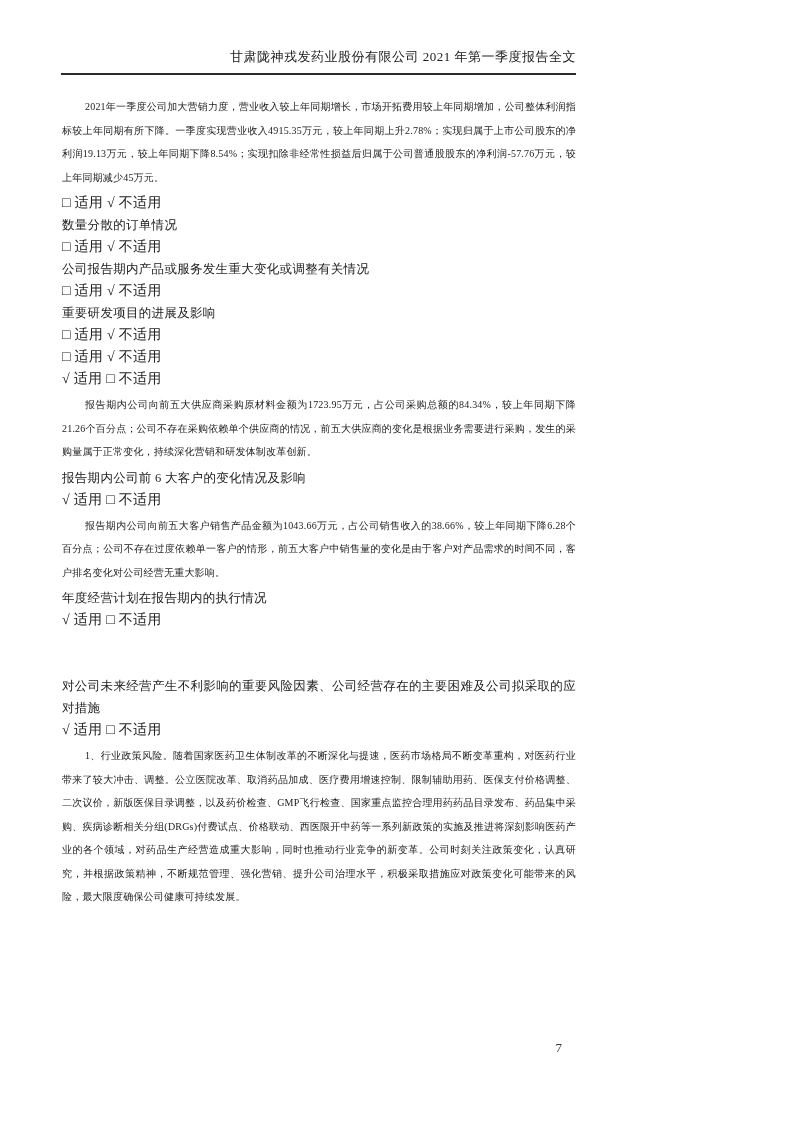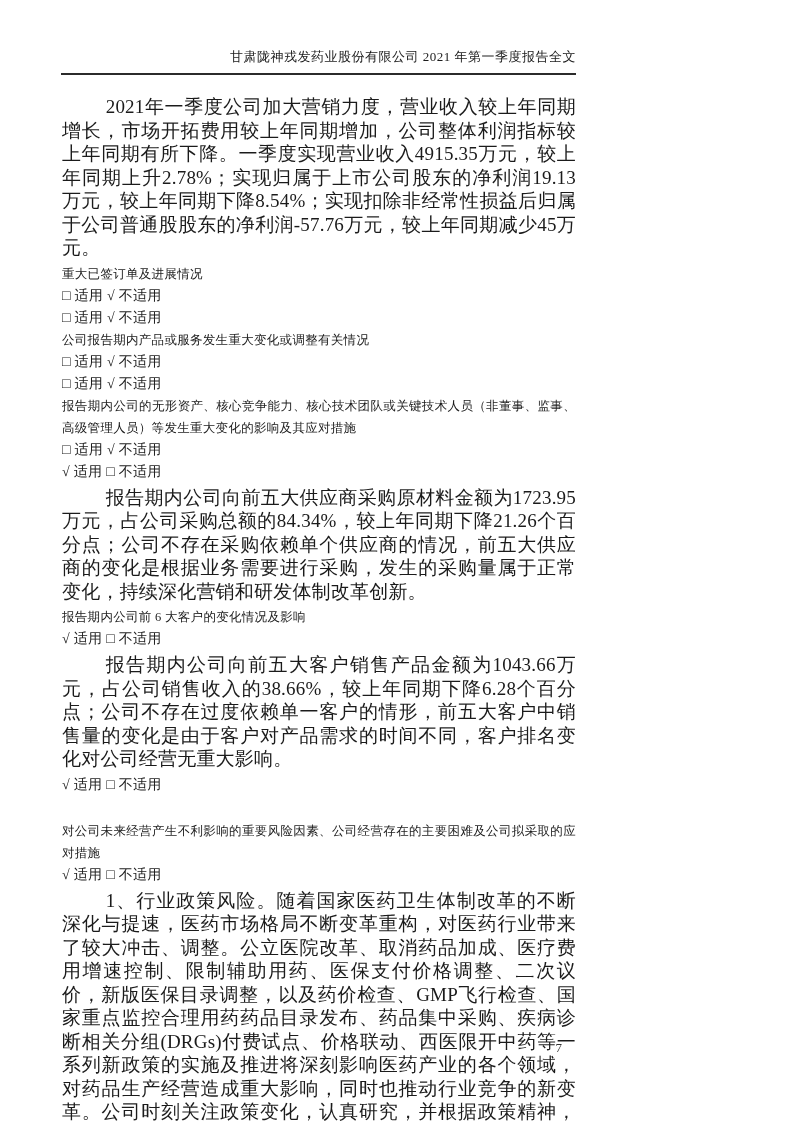--- a/index.html
+++ b/index.html
@@ -25,69 +25,70 @@
     border-bottom: 2px solid #2b2b2b;
     white-space: nowrap;
   }
   .content {
     position: absolute;
     left: 62px;
     right: 60px;
     top: 92px;
   }
   .paragraph {
-    font-size: 19px;
+    font-size: 10px;
     line-height: 23.5px;
     text-align: justify;
     text-indent: 2.3em;
     margin: 3px 0 3px 0;
     letter-spacing: 0.2px;
   }
   .label {
     font-size: 12.5px;
     line-height: 22px;
     text-align: justify;
     letter-spacing: 0.3px;
   }
   .checkbox {
     font-size: 14px;
     line-height: 22px;
     letter-spacing: 0.3px;
   }
-  .gap-top { margin-top: 24px; }
+  .gap-top { margin-top: 44px; }
   .footer {
     position: absolute;
     top: 1040px;
     right: 74px;
     font-size: 13px;
     color: #333333;
   }
 </style>
 </head>
 <body>
 
 <div class="page">
   <div class="header">
     <span>甘肃陇神戎发药业股份有限公司 2021 年第一季度报告全文</span>
   </div>
   <div class="content" id="content">
       <div class="paragraph">2021年一季度公司加大营销力度，营业收入较上年同期增长，市场开拓费用较上年同期增加，公司整体利润指标较上年同期有所下降。一季度实现营业收入4915.35万元，较上年同期上升2.78%；实现归属于上市公司股东的净利润19.13万元，较上年同期下降8.54%；实现扣除非经常性损益后归属于公司普通股股东的净利润-57.76万元，较上年同期减少45万元。</div>
-      <div class="label">重大已签订单及进展情况</div>
       <div class="checkbox">□ 适用 √ 不适用</div>
+      <div class="label">数量分散的订单情况</div>
       <div class="checkbox">□ 适用 √ 不适用</div>
       <div class="label">公司报告期内产品或服务发生重大变化或调整有关情况</div>
       <div class="checkbox">□ 适用 √ 不适用</div>
+      <div class="label">重要研发项目的进展及影响</div>
       <div class="checkbox">□ 适用 √ 不适用</div>
-      <div class="label">报告期内公司的无形资产、核心竞争能力、核心技术团队或关键技术人员（非董事、监事、高级管理人员）等发生重大变化的影响及其应对措施</div>
       <div class="checkbox">□ 适用 √ 不适用</div>
       <div class="checkbox">√ 适用 □ 不适用</div>
       <div class="paragraph">报告期内公司向前五大供应商采购原材料金额为1723.95万元，占公司采购总额的84.34%，较上年同期下降21.26个百分点；公司不存在采购依赖单个供应商的情况，前五大供应商的变化是根据业务需要进行采购，发生的采购量属于正常变化，持续深化营销和研发体制改革创新。</div>
       <div class="label">报告期内公司前 6 大客户的变化情况及影响</div>
       <div class="checkbox">√ 适用 □ 不适用</div>
       <div class="paragraph">报告期内公司向前五大客户销售产品金额为1043.66万元，占公司销售收入的38.66%，较上年同期下降6.28个百分点；公司不存在过度依赖单一客户的情形，前五大客户中销售量的变化是由于客户对产品需求的时间不同，客户排名变化对公司经营无重大影响。</div>
+      <div class="label">年度经营计划在报告期内的执行情况</div>
       <div class="checkbox">√ 适用 □ 不适用</div>
       <div class="label gap-top">对公司未来经营产生不利影响的重要风险因素、公司经营存在的主要困难及公司拟采取的应对措施</div>
       <div class="checkbox">√ 适用 □ 不适用</div>
       <div class="paragraph">1、行业政策风险。随着国家医药卫生体制改革的不断深化与提速，医药市场格局不断变革重构，对医药行业带来了较大冲击、调整。公立医院改革、取消药品加成、医疗费用增速控制、限制辅助用药、医保支付价格调整、二次议价，新版医保目录调整，以及药价检查、GMP飞行检查、国家重点监控合理用药药品目录发布、药品集中采购、疾病诊断相关分组(DRGs)付费试点、价格联动、西医限开中药等一系列新政策的实施及推进将深刻影响医药产业的各个领域，对药品生产经营造成重大影响，同时也推动行业竞争的新变革。公司时刻关注政策变化，认真研究，并根据政策精神，不断规范管理、强化营销、提升公司治理水平，积极采取措施应对政策变化可能带来的风险，最大限度确保公司健康可持续发展。</div>
     </div>
   <div class="footer">
     <span>7</span>
   </div>
 </div>
 

